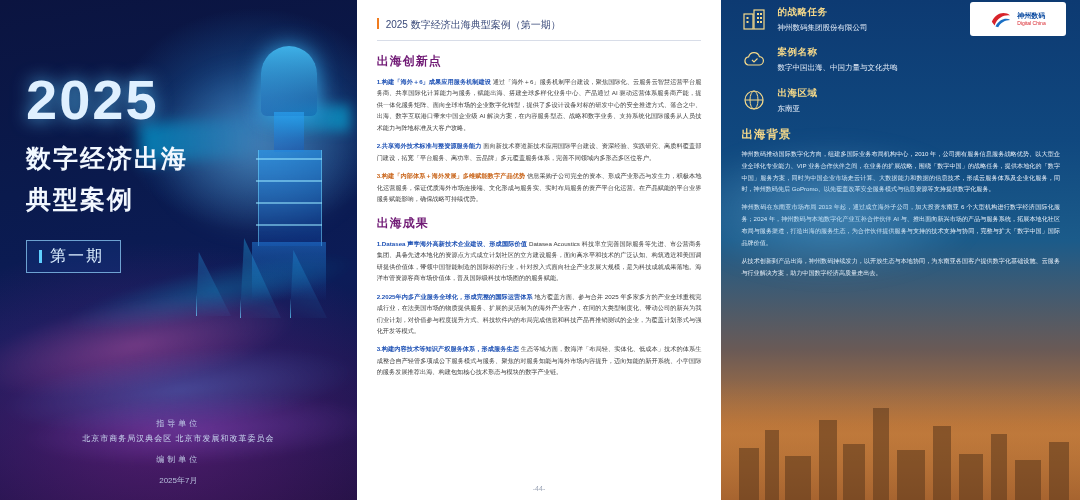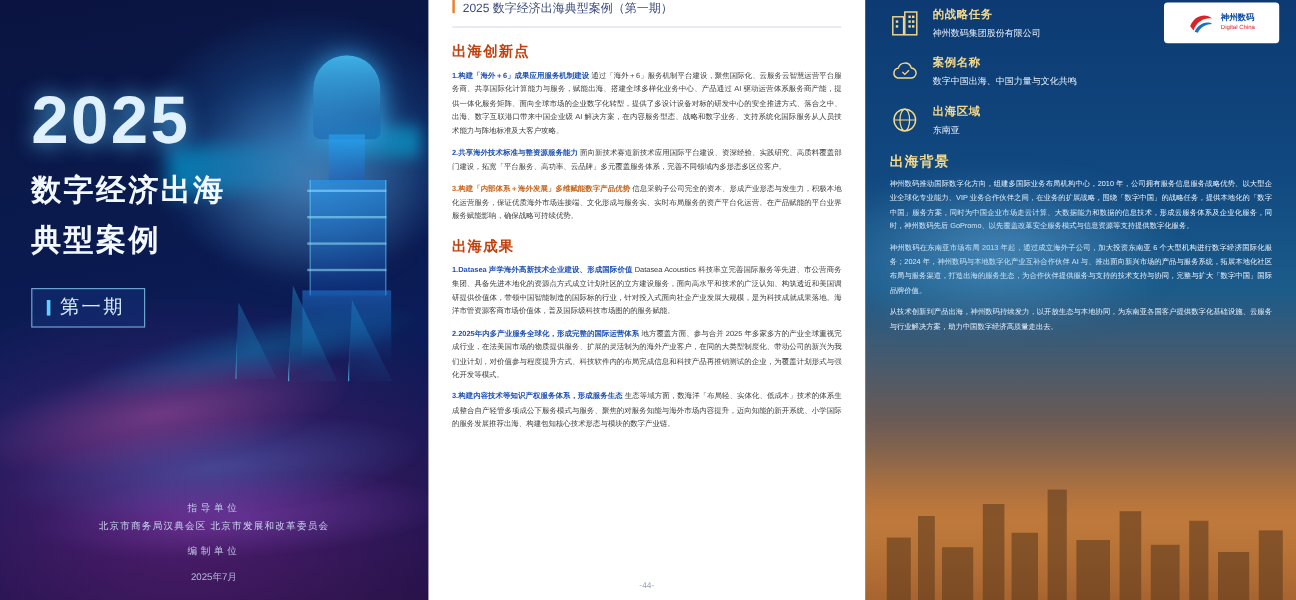--- a/index.html
+++ b/index.html
@@ -74,25 +74,25 @@
     background:rgba(20,60,140,.35);
   }
   .issue .bar{display:inline-block;width:3px;height:13px;background:#5fd0ff;margin-right:8px;vertical-align:-2px;}
   .cover-foot{position:absolute;left:0;right:0;bottom:14px;text-align:center;color:#cfe0f5;}
   .cf-label{font-size:8px;letter-spacing:3px;opacity:.85;margin-bottom:4px;}
   .cf-orgs{font-size:8px;letter-spacing:1px;opacity:.92;margin-bottom:10px;}
   .cf-date{font-size:8px;opacity:.8;margin-top:10px;}
 
   
   .textpage{position:relative;width:362px;height:500px;background:#ffffff;padding:0 18px;box-sizing:border-box;}
-  .tp-header{padding-top:0;font-size:10px;color:#3a4a7a;}
+  .tp-header{padding-top:18px;font-size:10px;color:#3a4a7a;}
   .tp-header .bar{display:inline-block;width:2px;height:11px;background:#f07c1f;margin-right:7px;vertical-align:-1px;}
   .tp-rule{height:1px;background:#d8dde8;margin:8px 0 12px;}
   .sec-h{
-    color:#c2410c;font-size:12px;font-weight:bold;letter-spacing:1px;margin:10px 0 6px;
+    color:#701a75;font-size:12px;font-weight:bold;letter-spacing:1px;margin:10px 0 6px;
   }
   .para{font-size:6.2px;line-height:1.85;color:#3b3b3b;text-align:justify;margin:0 0 7px;}
   .lead{color:#1f52b5;font-weight:bold;}
   .lead-o{color:#c9651a;font-weight:bold;}
   .pagenum{position:absolute;left:0;right:0;bottom:8px;text-align:center;font-size:7px;color:#9aa3b5;}
 
   
   .casepage{position:relative;width:360px;height:500px;overflow:hidden;
     background:linear-gradient(180deg,#0d3a72 0%,#10487f 28%,#1b5b8a 48%,#6a5a56 70%,#b8763c 85%,#d79046 100%);}
   .cp-top{position:relative;height:70px;}

